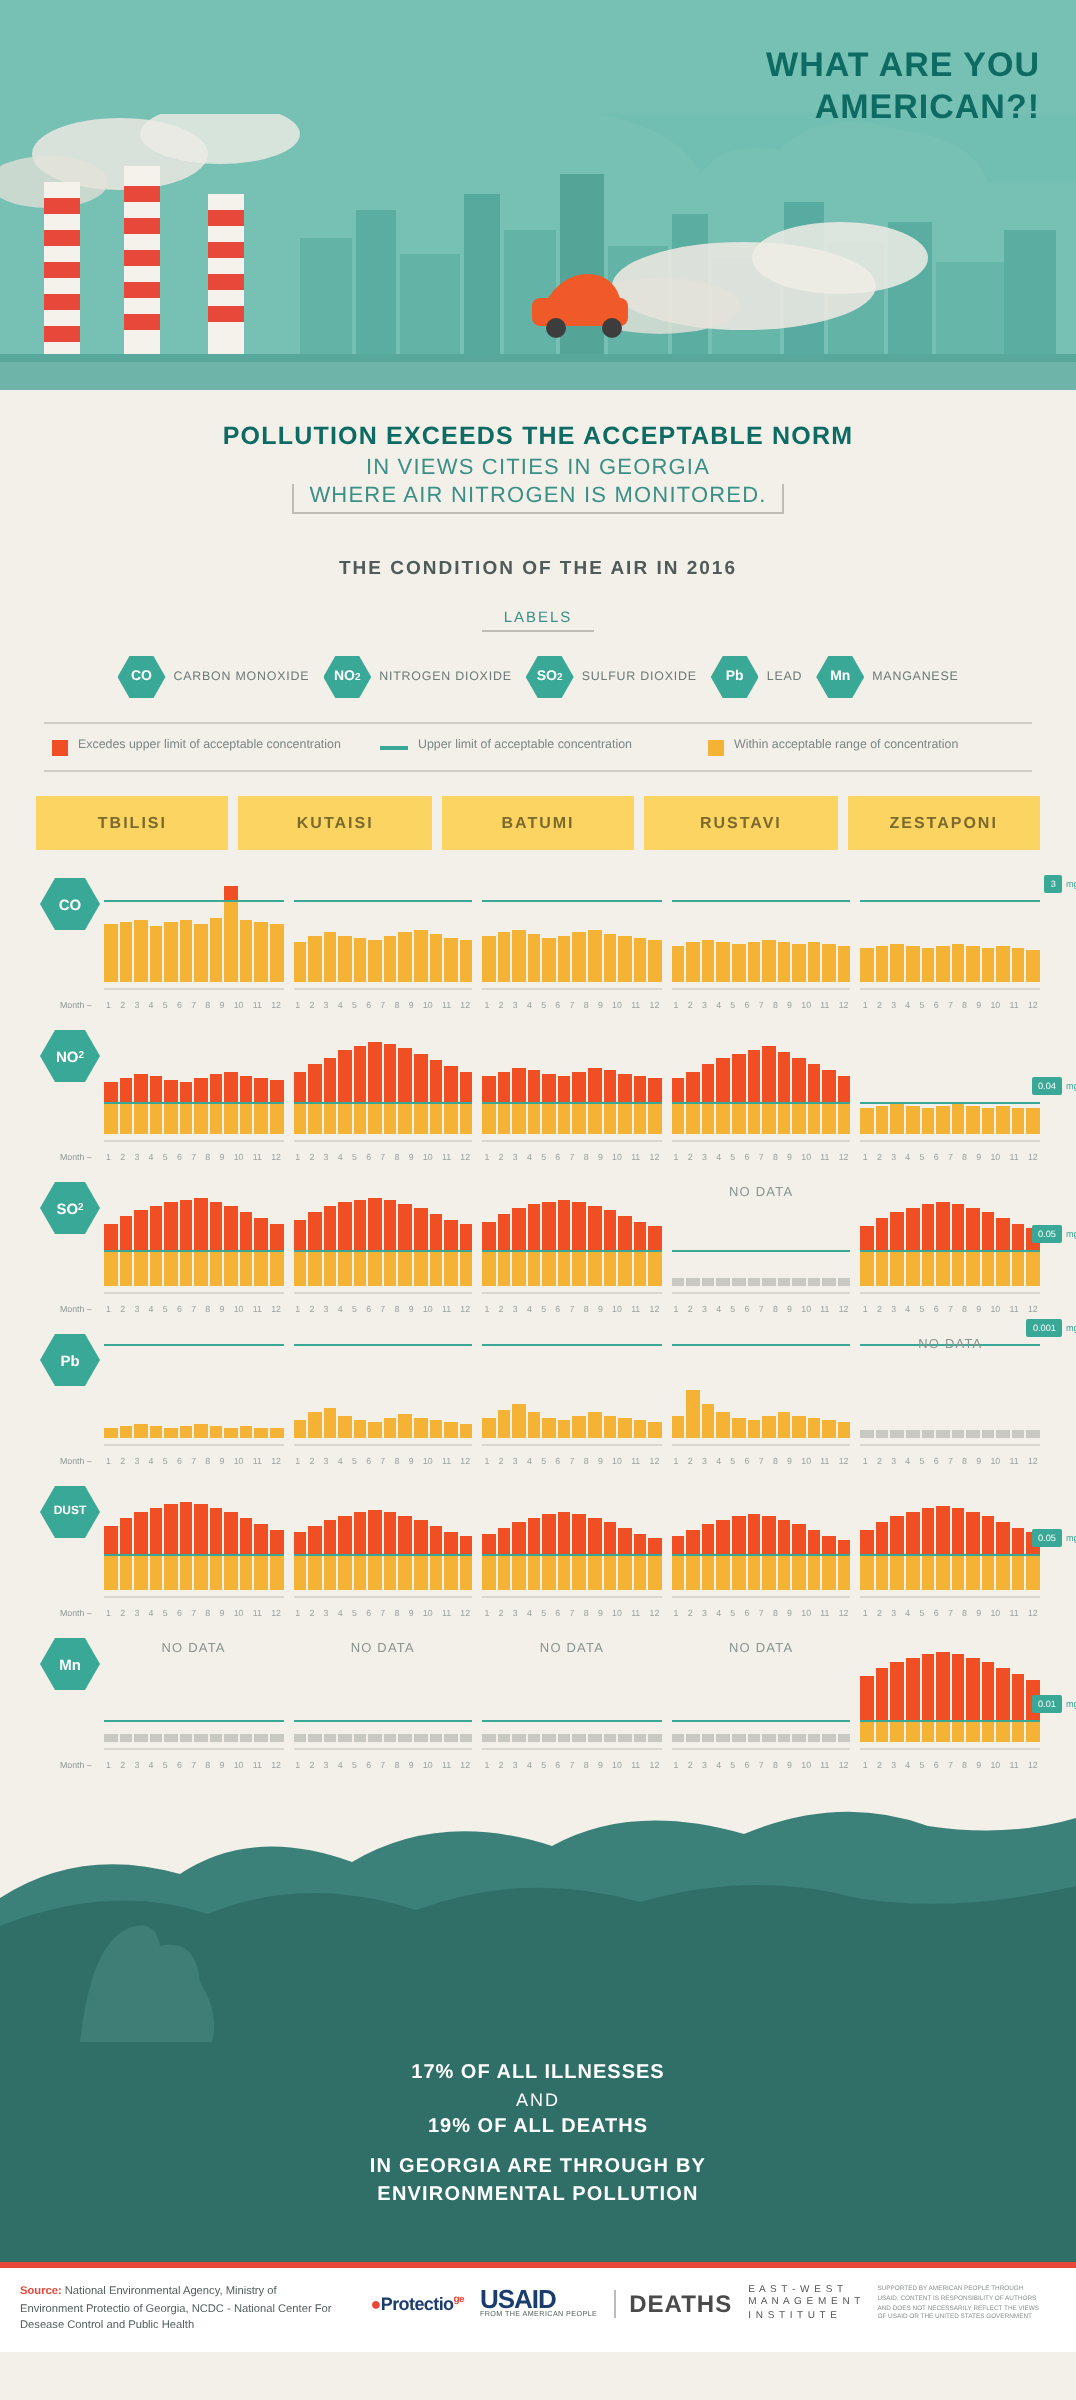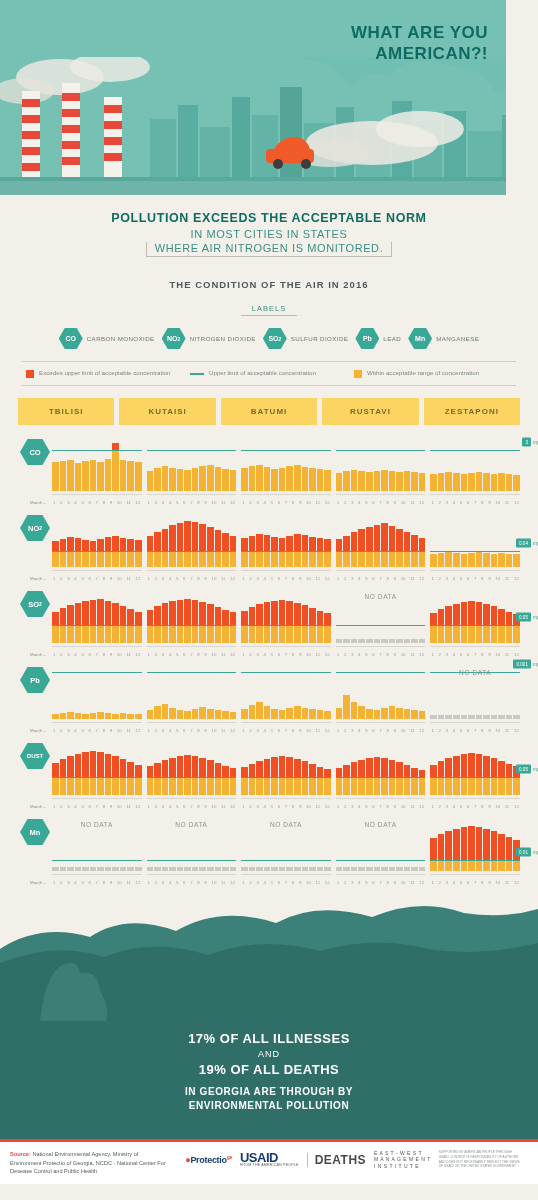--- a/index.html
+++ b/index.html
@@ -1,20 +1,20 @@
 <!DOCTYPE html>
 <html><head>
 <meta charset="utf-8">
 <style>
   html,body{margin:0;padding:0;}
   body{width:538px;height:1200px;background:#f2f0e9;font-family:"Liberation Sans",sans-serif;overflow:hidden;}
   .page{position:relative;width:538px;height:1200px;}
 
   
-  .hero{position:relative;width:462px;height:195px;background:#77c0b4;overflow:hidden;padding-left:44px;}
+  .hero{position:relative;width:538px;height:195px;background:#77c0b4;overflow:hidden;}
   .skyline{position:absolute;left:0;bottom:18px;width:538px;height:120px;}
   .hero-title{position:absolute;right:18px;top:22px;text-align:right;color:#0e6b63;font-size:17px;font-weight:bold;letter-spacing:.5px;line-height:1.25;}
   .ground{position:absolute;left:0;bottom:0;width:538px;height:18px;background:#6fb4a9;}
   .road{position:absolute;left:0;bottom:14px;width:538px;height:4px;background:#59a89c;}
 
   
   .sec{position:relative;background:#f2f0e9;}
   .h1{margin:16px 0 0;text-align:center;color:#0e6b63;font-size:12.5px;font-weight:bold;letter-spacing:.6px;}
   .h2{margin:3px 0 0;text-align:center;color:#3a8f86;font-size:11px;letter-spacing:.6px;}
   .h3{margin:2px 0 0;text-align:center;color:#3a8f86;font-size:11px;letter-spacing:.6px;}
@@ -64,21 +64,21 @@
   .months{position:absolute;left:0;right:0;bottom:0;display:flex;justify-content:space-between;color:#9aa3a1;font-size:4.4px;padding:0 1px;}
   .mlab{position:absolute;left:-22px;bottom:0;color:#8d9795;font-size:4.4px;white-space:nowrap;}
   .nodata{position:absolute;left:0;right:0;top:8px;text-align:center;color:#8b9491;font-size:6.5px;letter-spacing:.6px;}
   .unit{position:absolute;right:-26px;display:flex;align-items:center;gap:2px;transform:translateY(-50%);}
   .uhex{background:#3aa897;color:#fff;font-size:4.6px;padding:2px 3px;border-radius:1px;}
   .uval{color:#3aa897;font-size:4.6px;}
 
   
   .wave{position:relative;width:538px;height:132px;background:#f2f0e9;}
   .stats{position:relative;width:538px;background:#2f6f68;color:#fff;text-align:center;padding:10px 0 26px;}
-  .stats .big{font-size:13px;font-weight:bold;letter-spacing:.5px;}
+  .stats .big{font-size:10px;font-weight:bold;letter-spacing:.5px;}
   .stats .and{font-size:9px;letter-spacing:1px;margin:3px 0;}
   .stats .sub{font-size:10px;font-weight:bold;letter-spacing:.6px;line-height:1.4;margin-top:8px;}
 
   
   .srcbar{width:538px;background:#fff;border-top:3px solid #e8483a;padding:8px 10px;box-sizing:border-box;display:flex;align-items:flex-start;gap:10px;}
   .src{font-size:5.6px;color:#55605e;line-height:1.55;max-width:160px;}
   .src b{color:#e8483a;}
   .logos{flex:1;display:flex;align-items:center;justify-content:center;gap:8px;}
   .lg-js{font-size:9px;font-weight:bold;color:#1b3c6e;letter-spacing:-.3px;}
   .lg-js span{color:#e8483a;}
@@ -149,21 +149,21 @@
     <div class="hero-title">
       <div>WHAT ARE YOU</div>
       <div>AMERICAN?!</div>
     </div>
     <div class="ground"></div>
     <div class="road"></div>
   </div>
 
   <div class="sec">
     <div class="h1">POLLUTION EXCEEDS THE ACCEPTABLE NORM</div>
-    <div class="h2">IN MOST CITIES IN STATES</div>
+    <div class="h2">IN VIEWS CITIES IN GEORGIA</div>
     <div class="h3"><span>WHERE AIR NITROGEN IS MONITORED.</span></div>
     <div class="year">THE CONDITION OF THE AIR IN 2016</div>
     <div class="labels-tag">LABELS</div>
 
     <div class="chips" id="chips">
         <div class="chip">
           <div class="hex">CO</div>
           <div class="chip-label">CARBON MONOXIDE</div>
         </div>
         <div class="chip">

